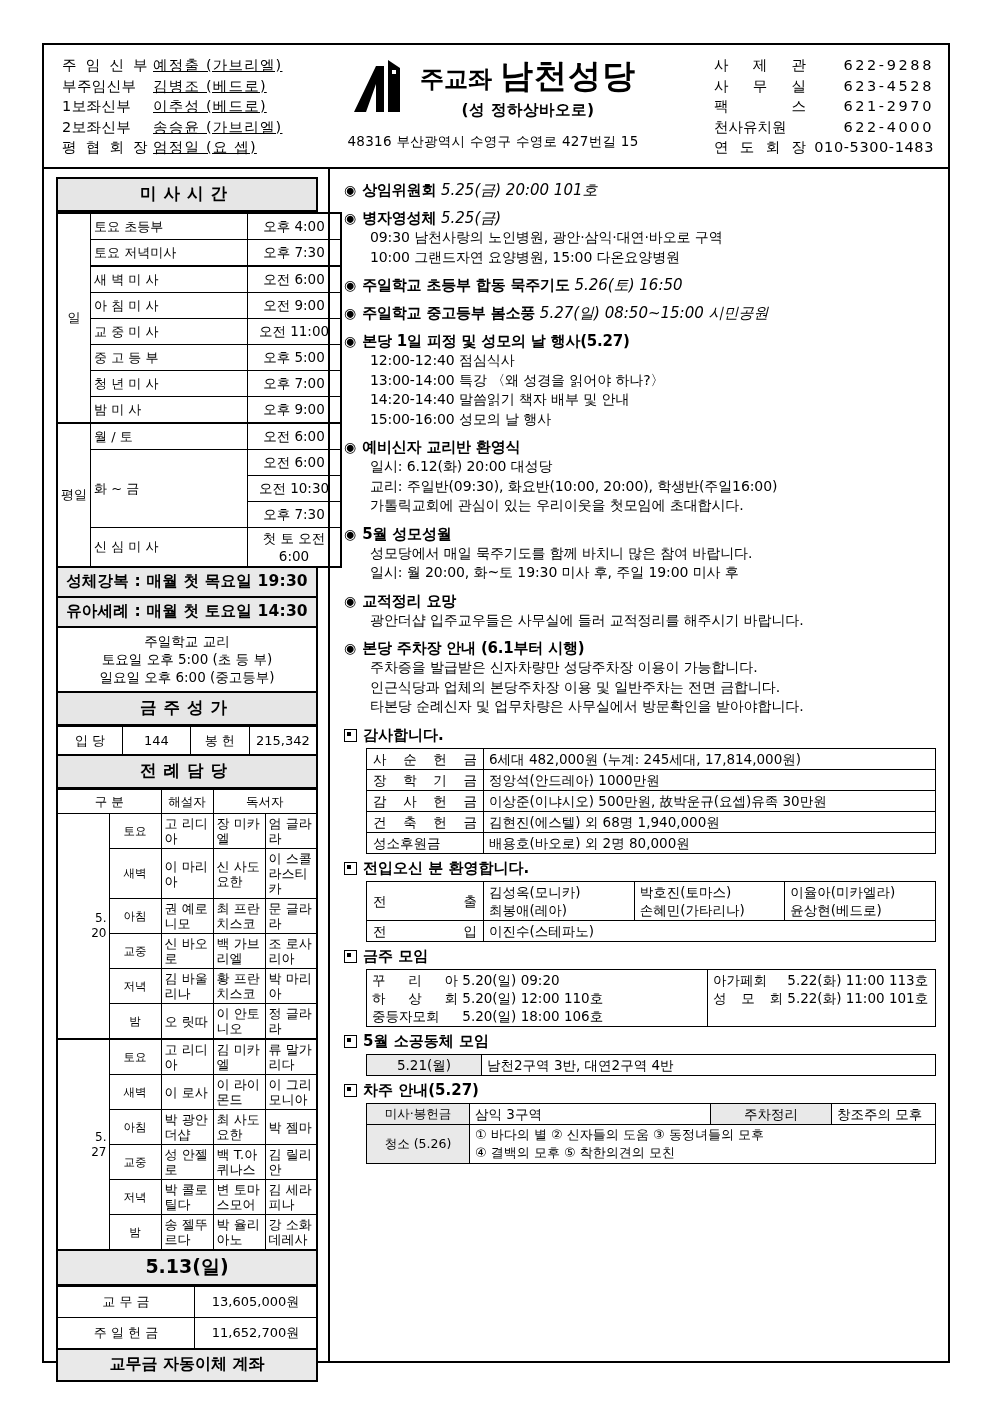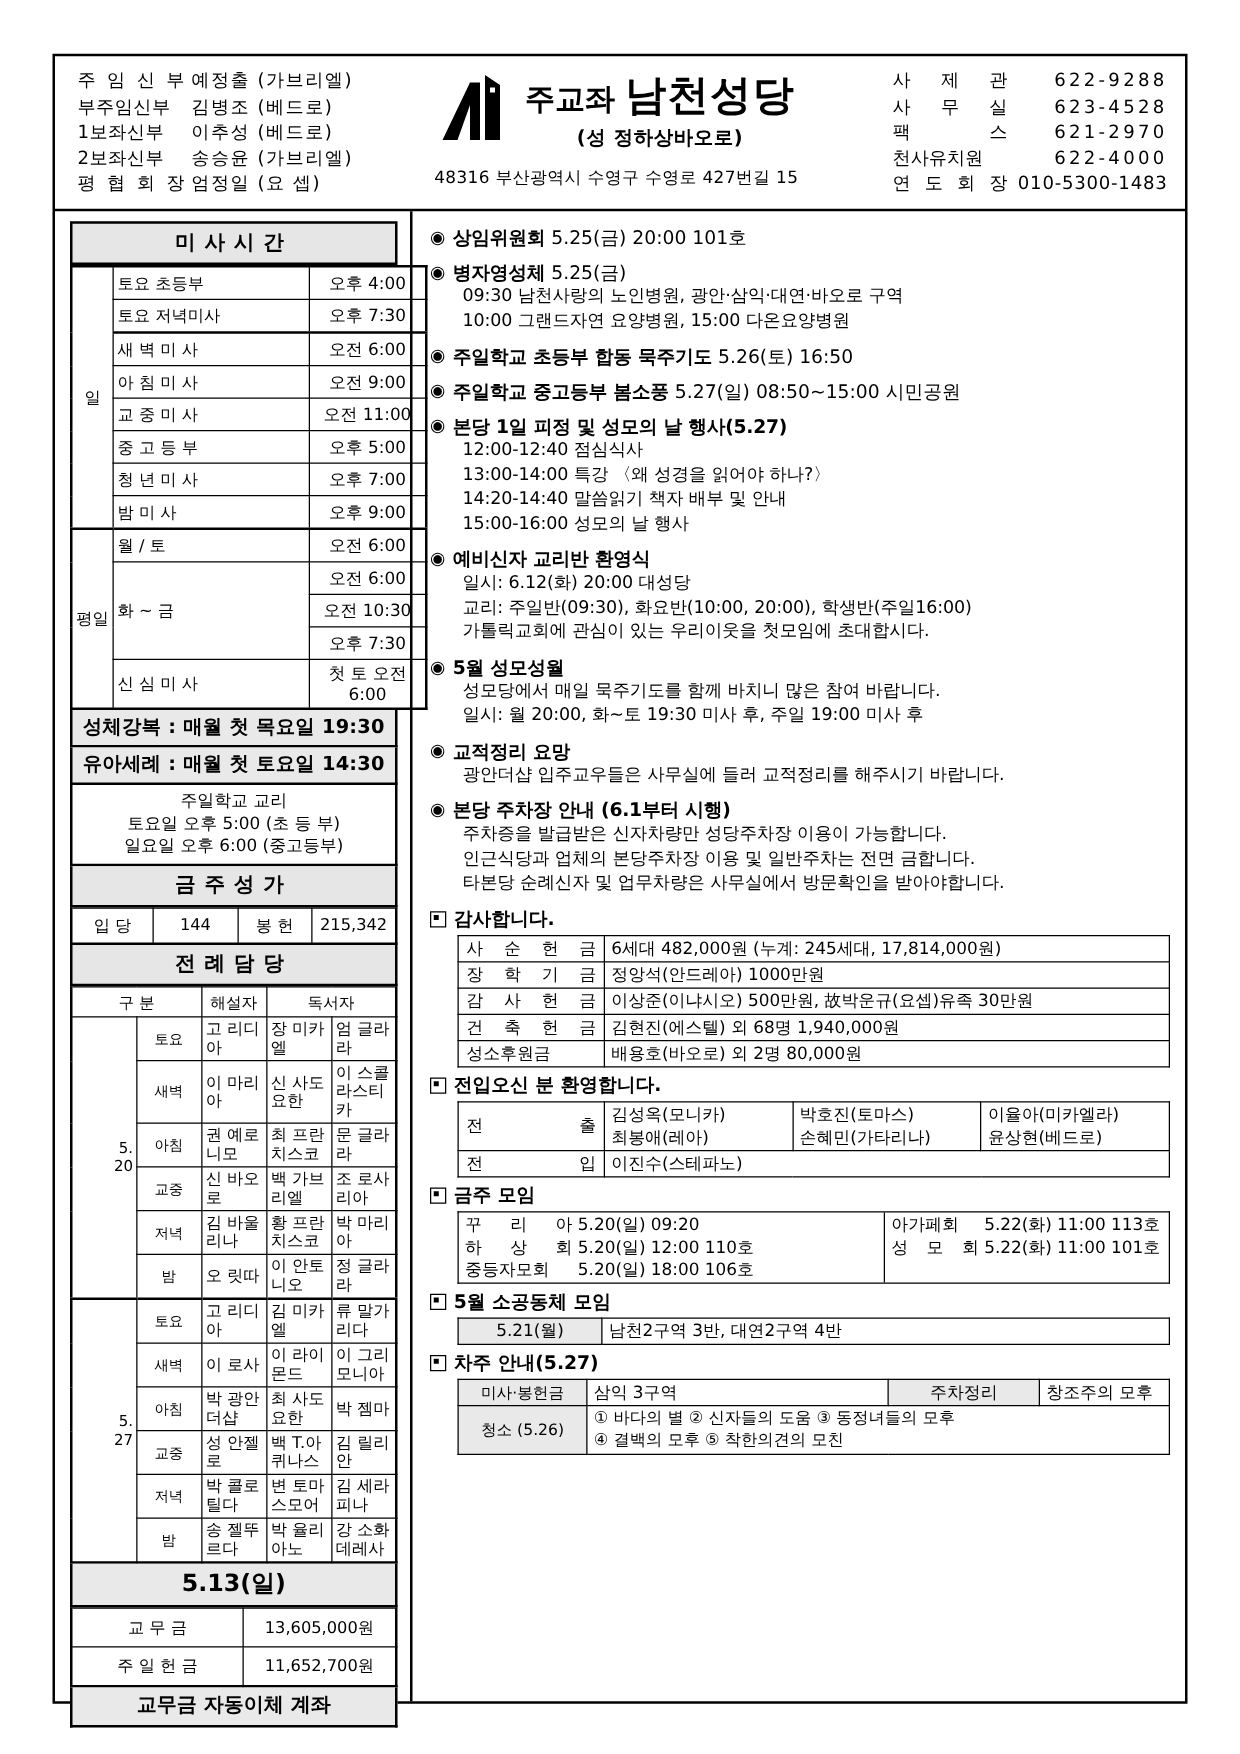--- a/index.html
+++ b/index.html
@@ -58,20 +58,21 @@
   }
   .hdr-left .lbl {
     display: inline-block;
     width: 86px;
     text-align: justify;
     text-align-last: justify;
   }
   .hdr-left .nm {
     display: inline-block;
     letter-spacing: 1.2px;
+    text-decoration: underline;
   }
 
   .hdr-center {
     flex: 1;
     position: relative;
     text-align: center;
     box-sizing: border-box;
   }
   .logo-wrap {
     display: flex;
@@ -293,20 +294,21 @@
   }
   .ann-title {
     font-weight: bold;
     font-size: 15px;
     line-height: 19px;
     letter-spacing: -0.2px;
   }
   .ann-title .reg {
     font-weight: normal;
     letter-spacing: 0;
+    font-style: italic;
   }
   .ann-lines {
     margin-left: 26px;
     font-size: 14px;
     line-height: 19.5px;
     letter-spacing: -0.1px;
   }
 
   .sect {
     margin-top: 4px;

